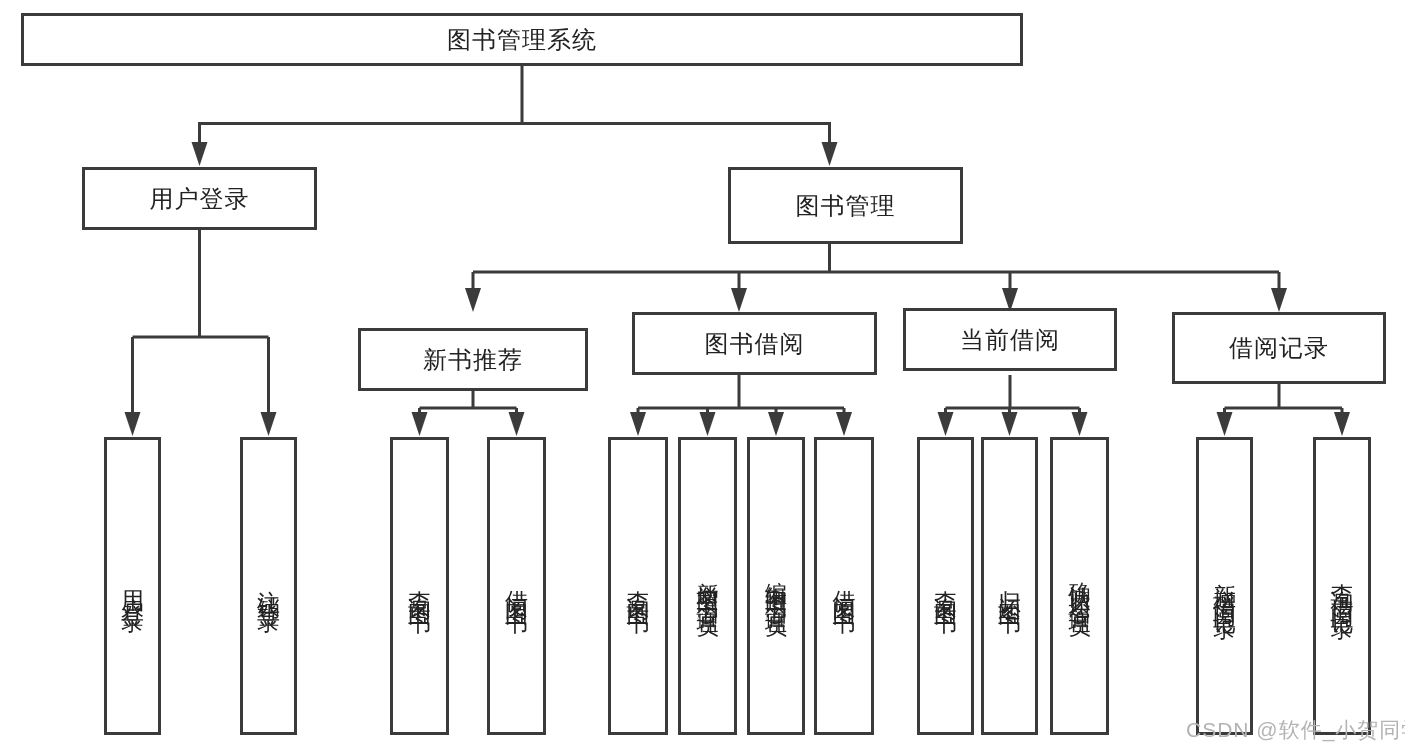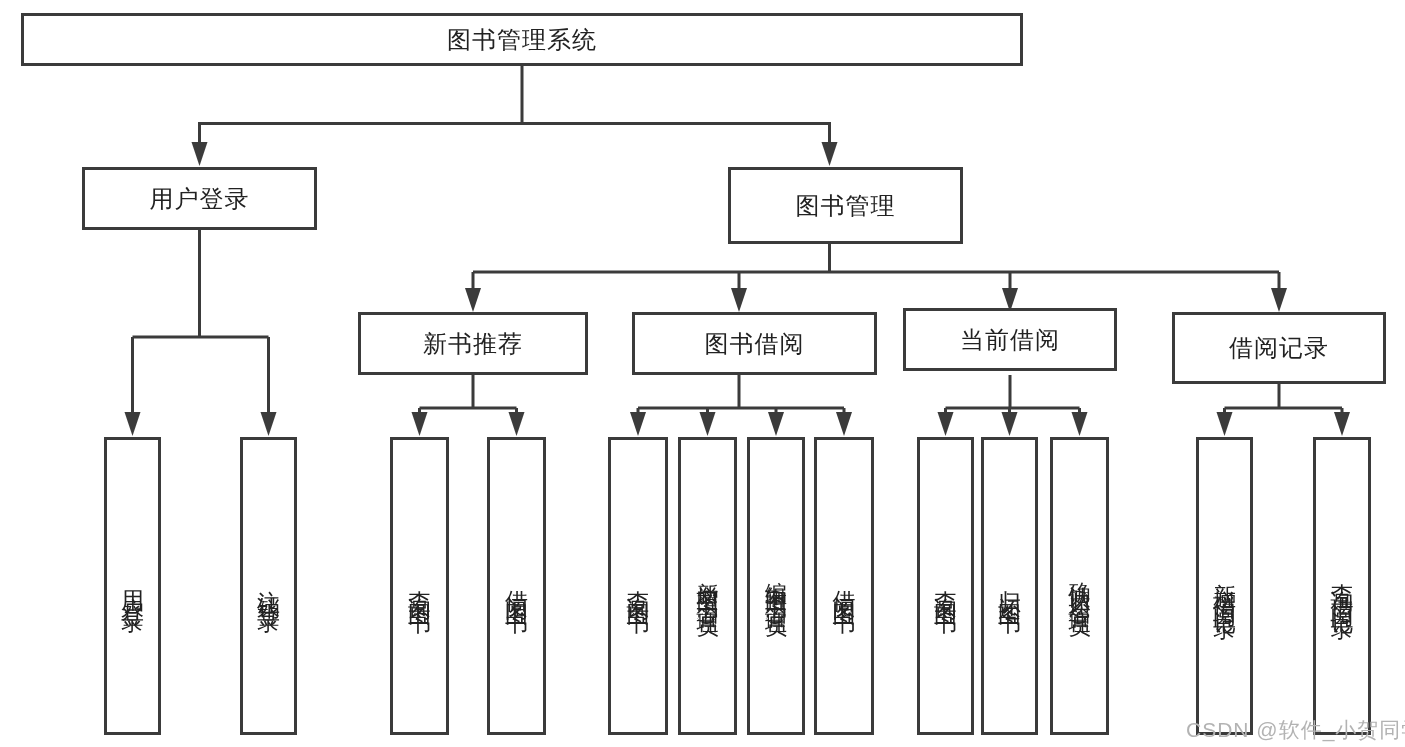--- a/index.html
+++ b/index.html
@@ -117,21 +117,21 @@
     <span>图书管理系统</span>
   </div>
 
   <div class="node" style="left:82px;top:167px;width:235px;height:63px;">
     <span>用户登录</span>
   </div>
   <div class="node" style="left:712px;top:167px;width:235px;height:77px;margin-left:16px;">
     <span>图书管理</span>
   </div>
 
-  <div class="node" style="left:358px;top:312px;width:230px;height:63px;">
+  <div class="node" style="left:358px;top:328px;width:230px;height:63px;">
     <span>新书推荐</span>
   </div>
   <div class="node" style="left:632px;top:312px;width:245px;height:63px;">
     <span>图书借阅</span>
   </div>
   <div class="node" style="left:903px;top:308px;width:214px;height:63px;">
     <span>当前借阅</span>
   </div>
   <div class="node" style="left:1172px;top:312px;width:214px;height:72px;">
     <span>借阅记录</span>

